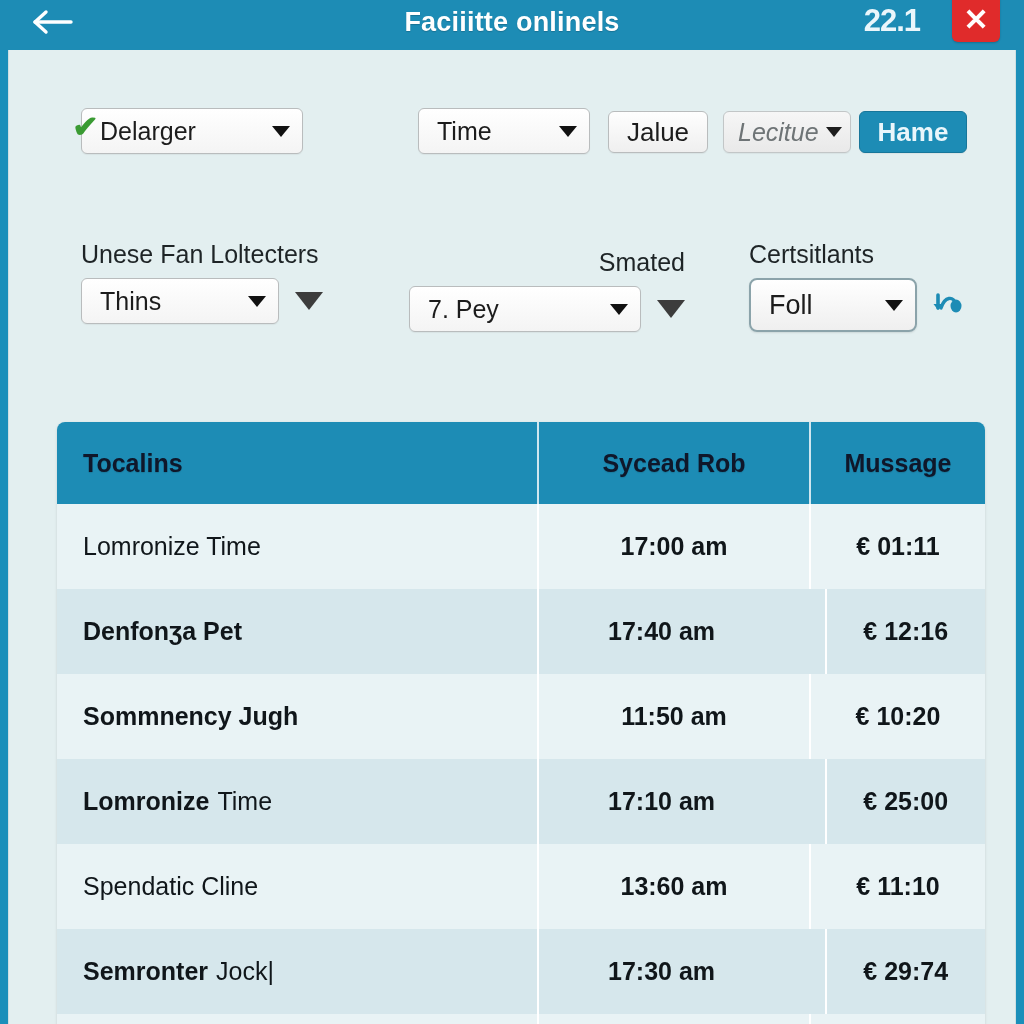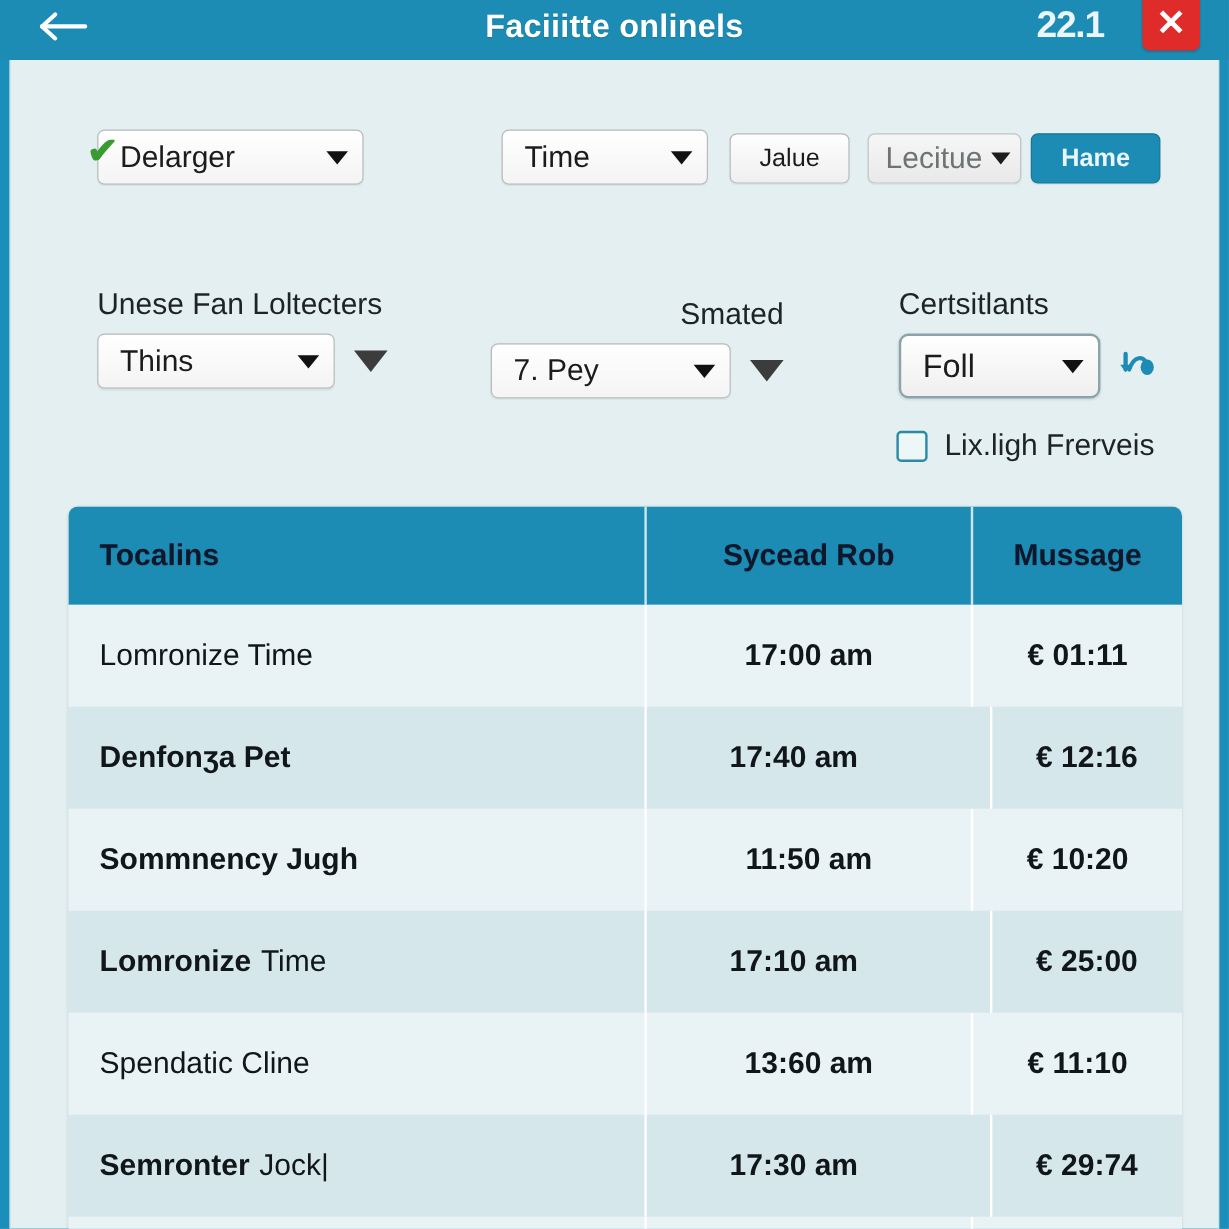--- a/index.html
+++ b/index.html
@@ -131,36 +131,37 @@
     margin-left: 10px;
     width: 0; height: 0;
     border-left: 9px solid transparent;
     border-right: 9px solid transparent;
     border-top: 11px solid #111111;
   }
   .select.muted {
     background: linear-gradient(#f6f6f6, #e9e9e9);
     color: #6e7476;
     border-color: #c2c6c7;
+    font-style: italic;
   }
   .select.muted .caret { border-top-color: #1d1d1d; }
 
   .select.emphasis {
     border: 2px solid #8ba3aa;
     border-radius: 8px;
     background: linear-gradient(#ffffff, #efefef);
     box-shadow: 0 1px 2px rgba(0,0,0,0.1);
   }
 
   .btn {
     background: linear-gradient(#fefefe, #efefef);
     border: 1px solid #b9bcbd;
     border-radius: 6px;
     color: #1c1c1c;
-    font-size: 21px;
+    font-size: 26px;
     justify-content: center;
     box-shadow: 0 1px 1px rgba(0,0,0,0.05);
   }
   .btn.primary {
     background: #1d8cb5;
     border: 1px solid #17769a;
     color: #e9f6fb;
     font-weight: bold;
   }
 
@@ -203,21 +204,21 @@
     margin-left: 16px;
     width: 0; height: 0;
     border-left: 14px solid transparent;
     border-right: 14px solid transparent;
     border-top: 18px solid #3c3c3c;
   }
 
   #field-collectors { left: 72px;  top: 190px; }
   #field-collectors .sel { width: 198px; height: 46px; gap: 11px; }
   #field-smated     { left: 400px; top: 198px; text-align: right; }
-  #field-smated .sel { width: 200px; height: 46px; }
+  #field-smated .sel { width: 232px; height: 46px; }
   #field-certs      { left: 740px; top: 190px; }
   #field-certs .sel { width: 168px; height: 54px; font-size: 27px; }
 
   .refresh-icon {
     margin-left: 14px;
     width: 34px;
     height: 34px;
     position: relative;
   }
 
@@ -381,24 +382,20 @@
           <svg width="34" height="34" viewBox="0 0 34 34">
             <path d="M7 7 L7 20" stroke="#1d8cb5" stroke-width="3.6" fill="none" stroke-linecap="round"></path>
             <path d="M2.5 16 L7 22 L11.5 16 Z" fill="#1d8cb5"></path>
             <path d="M10 20 C14 8, 22 8, 25 16" stroke="#1d8cb5" stroke-width="3.4" fill="none" stroke-linecap="round"></path>
             <ellipse cx="25" cy="18" rx="5.5" ry="6.5" fill="#1d8cb5"></ellipse>
           </svg>
         </span>
       </div>
     </div>
 
-    <div id="checkbox-row">
-      <span class="box"></span>
-      <span class="lbl">Lix.ligh Frerveis</span>
-    </div>
 
     <div class="table">
       <div class="thead">
         <div class="th col-name">Tocalins</div>
         <div class="th col-mid">Sycead Rob</div>
         <div class="th col-end">Mussage</div>
       </div>
       <div id="tbody">
           <div class="trow">
             <div class="td col-name">

